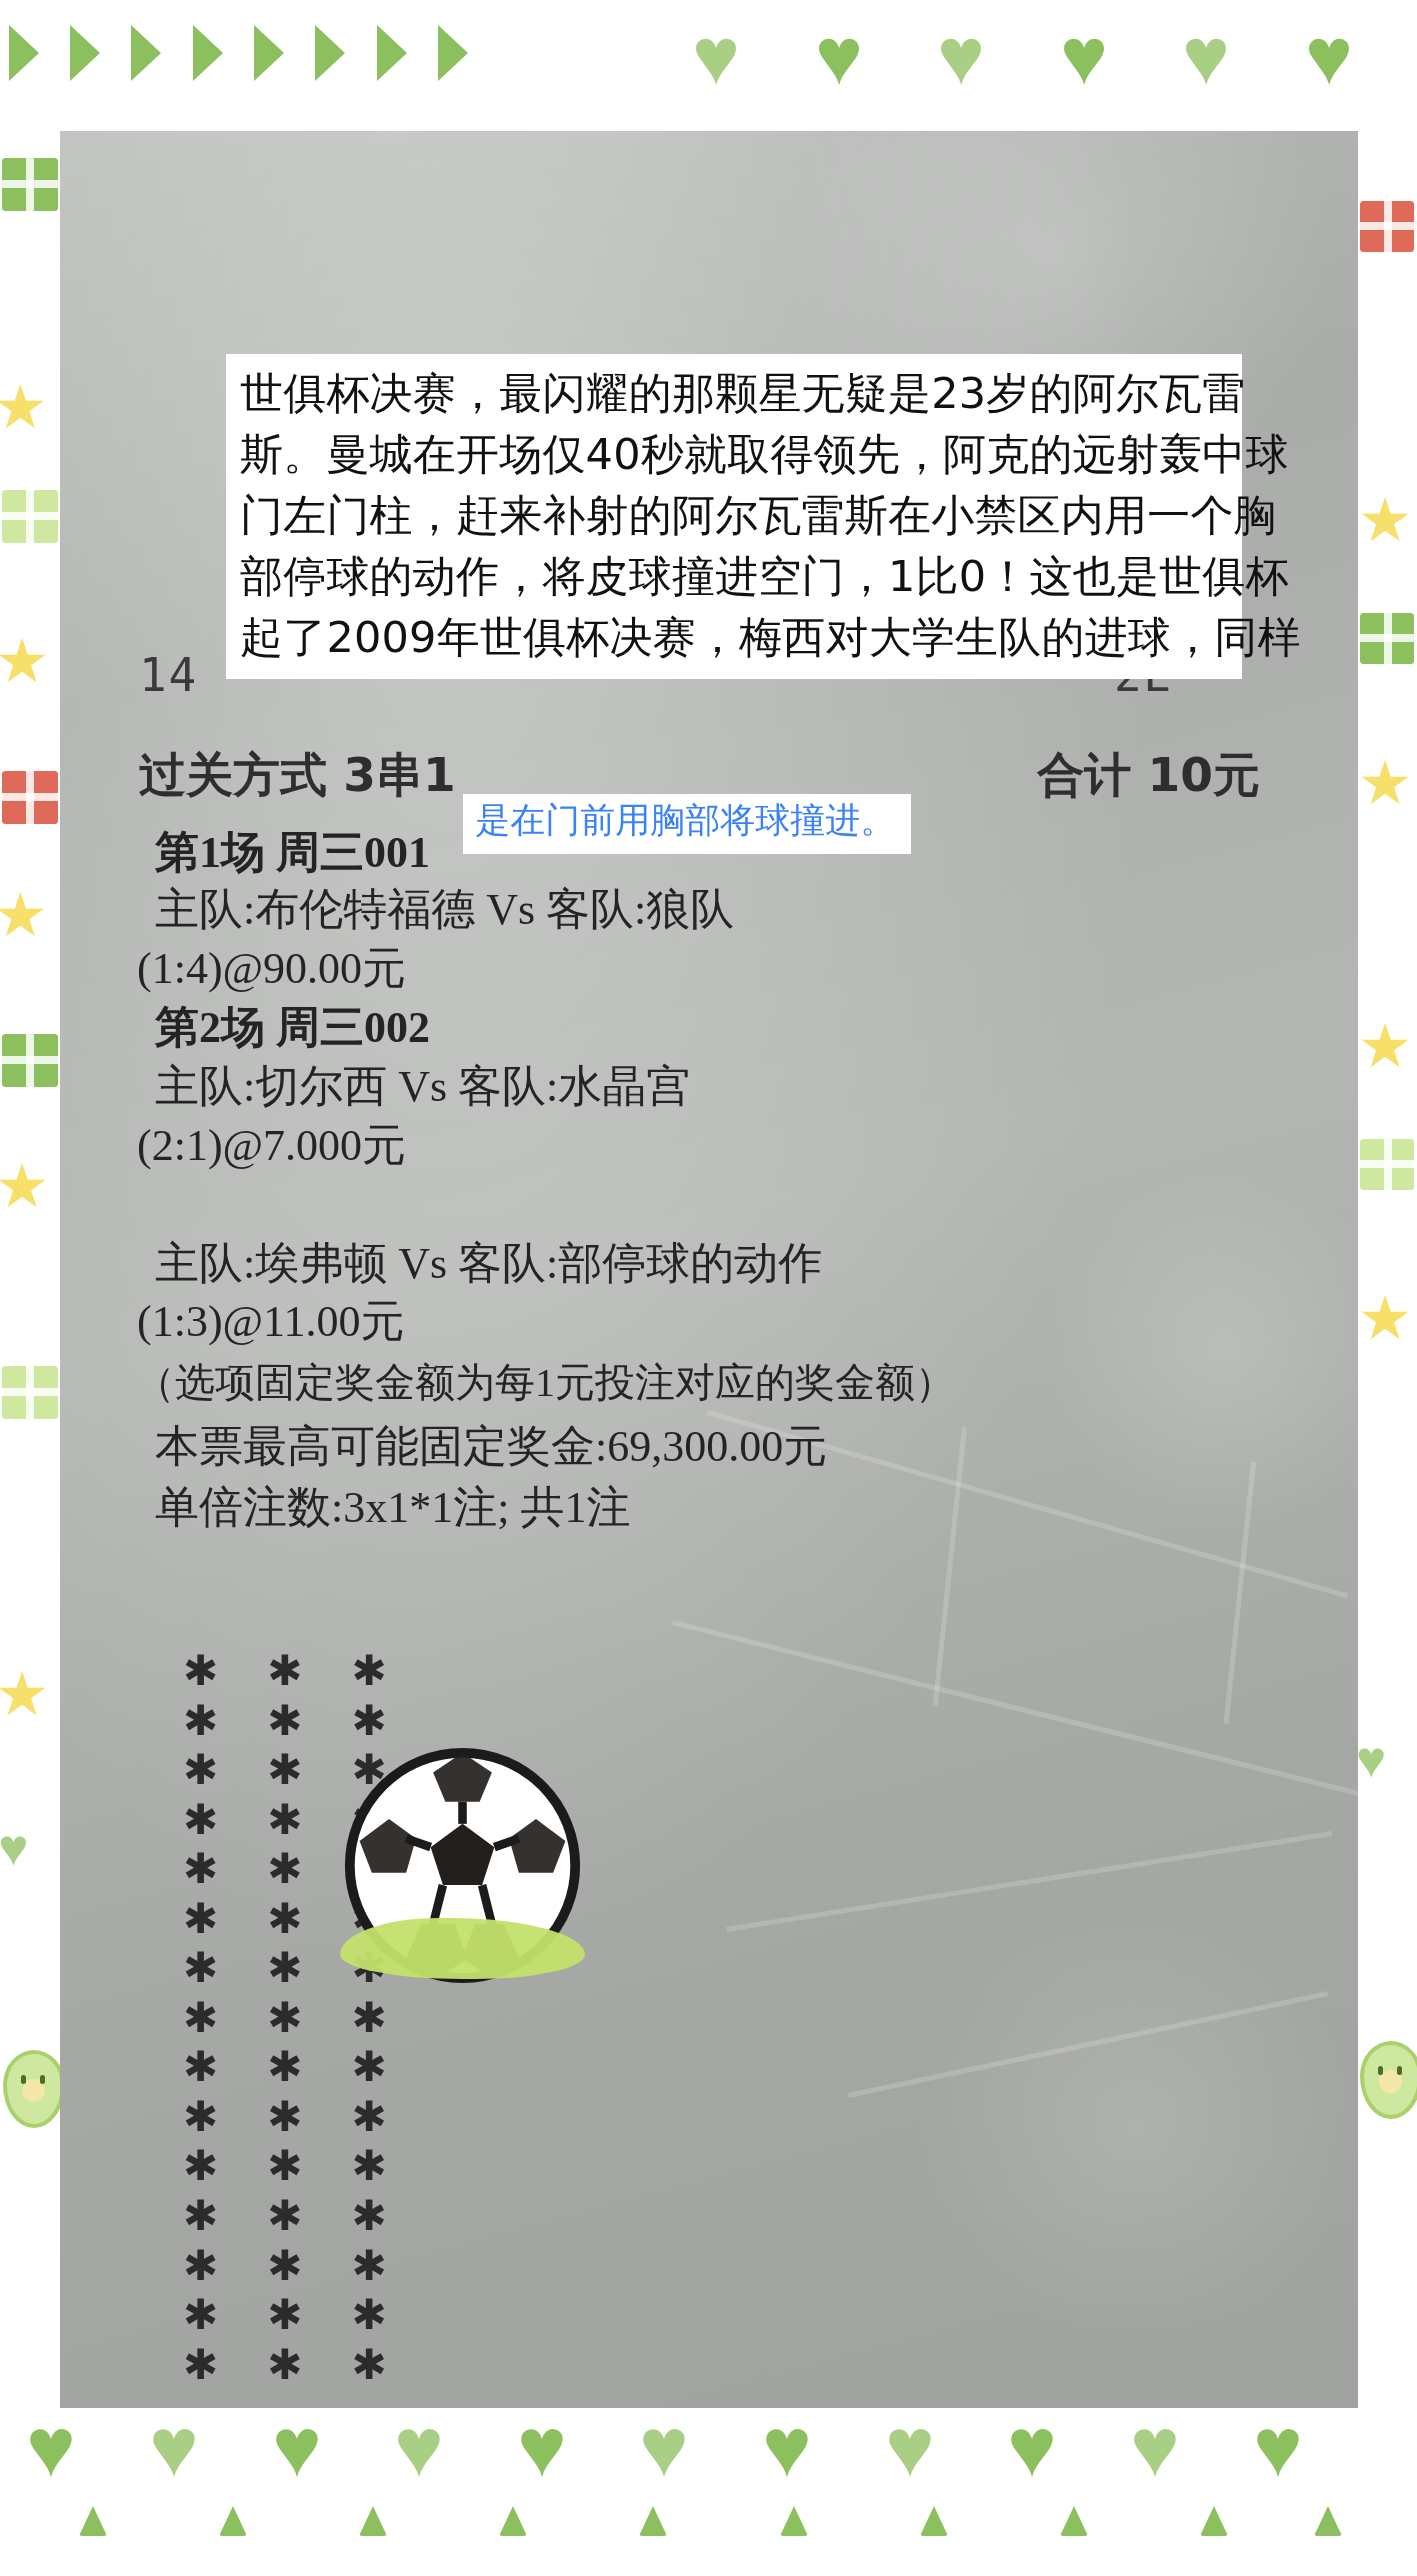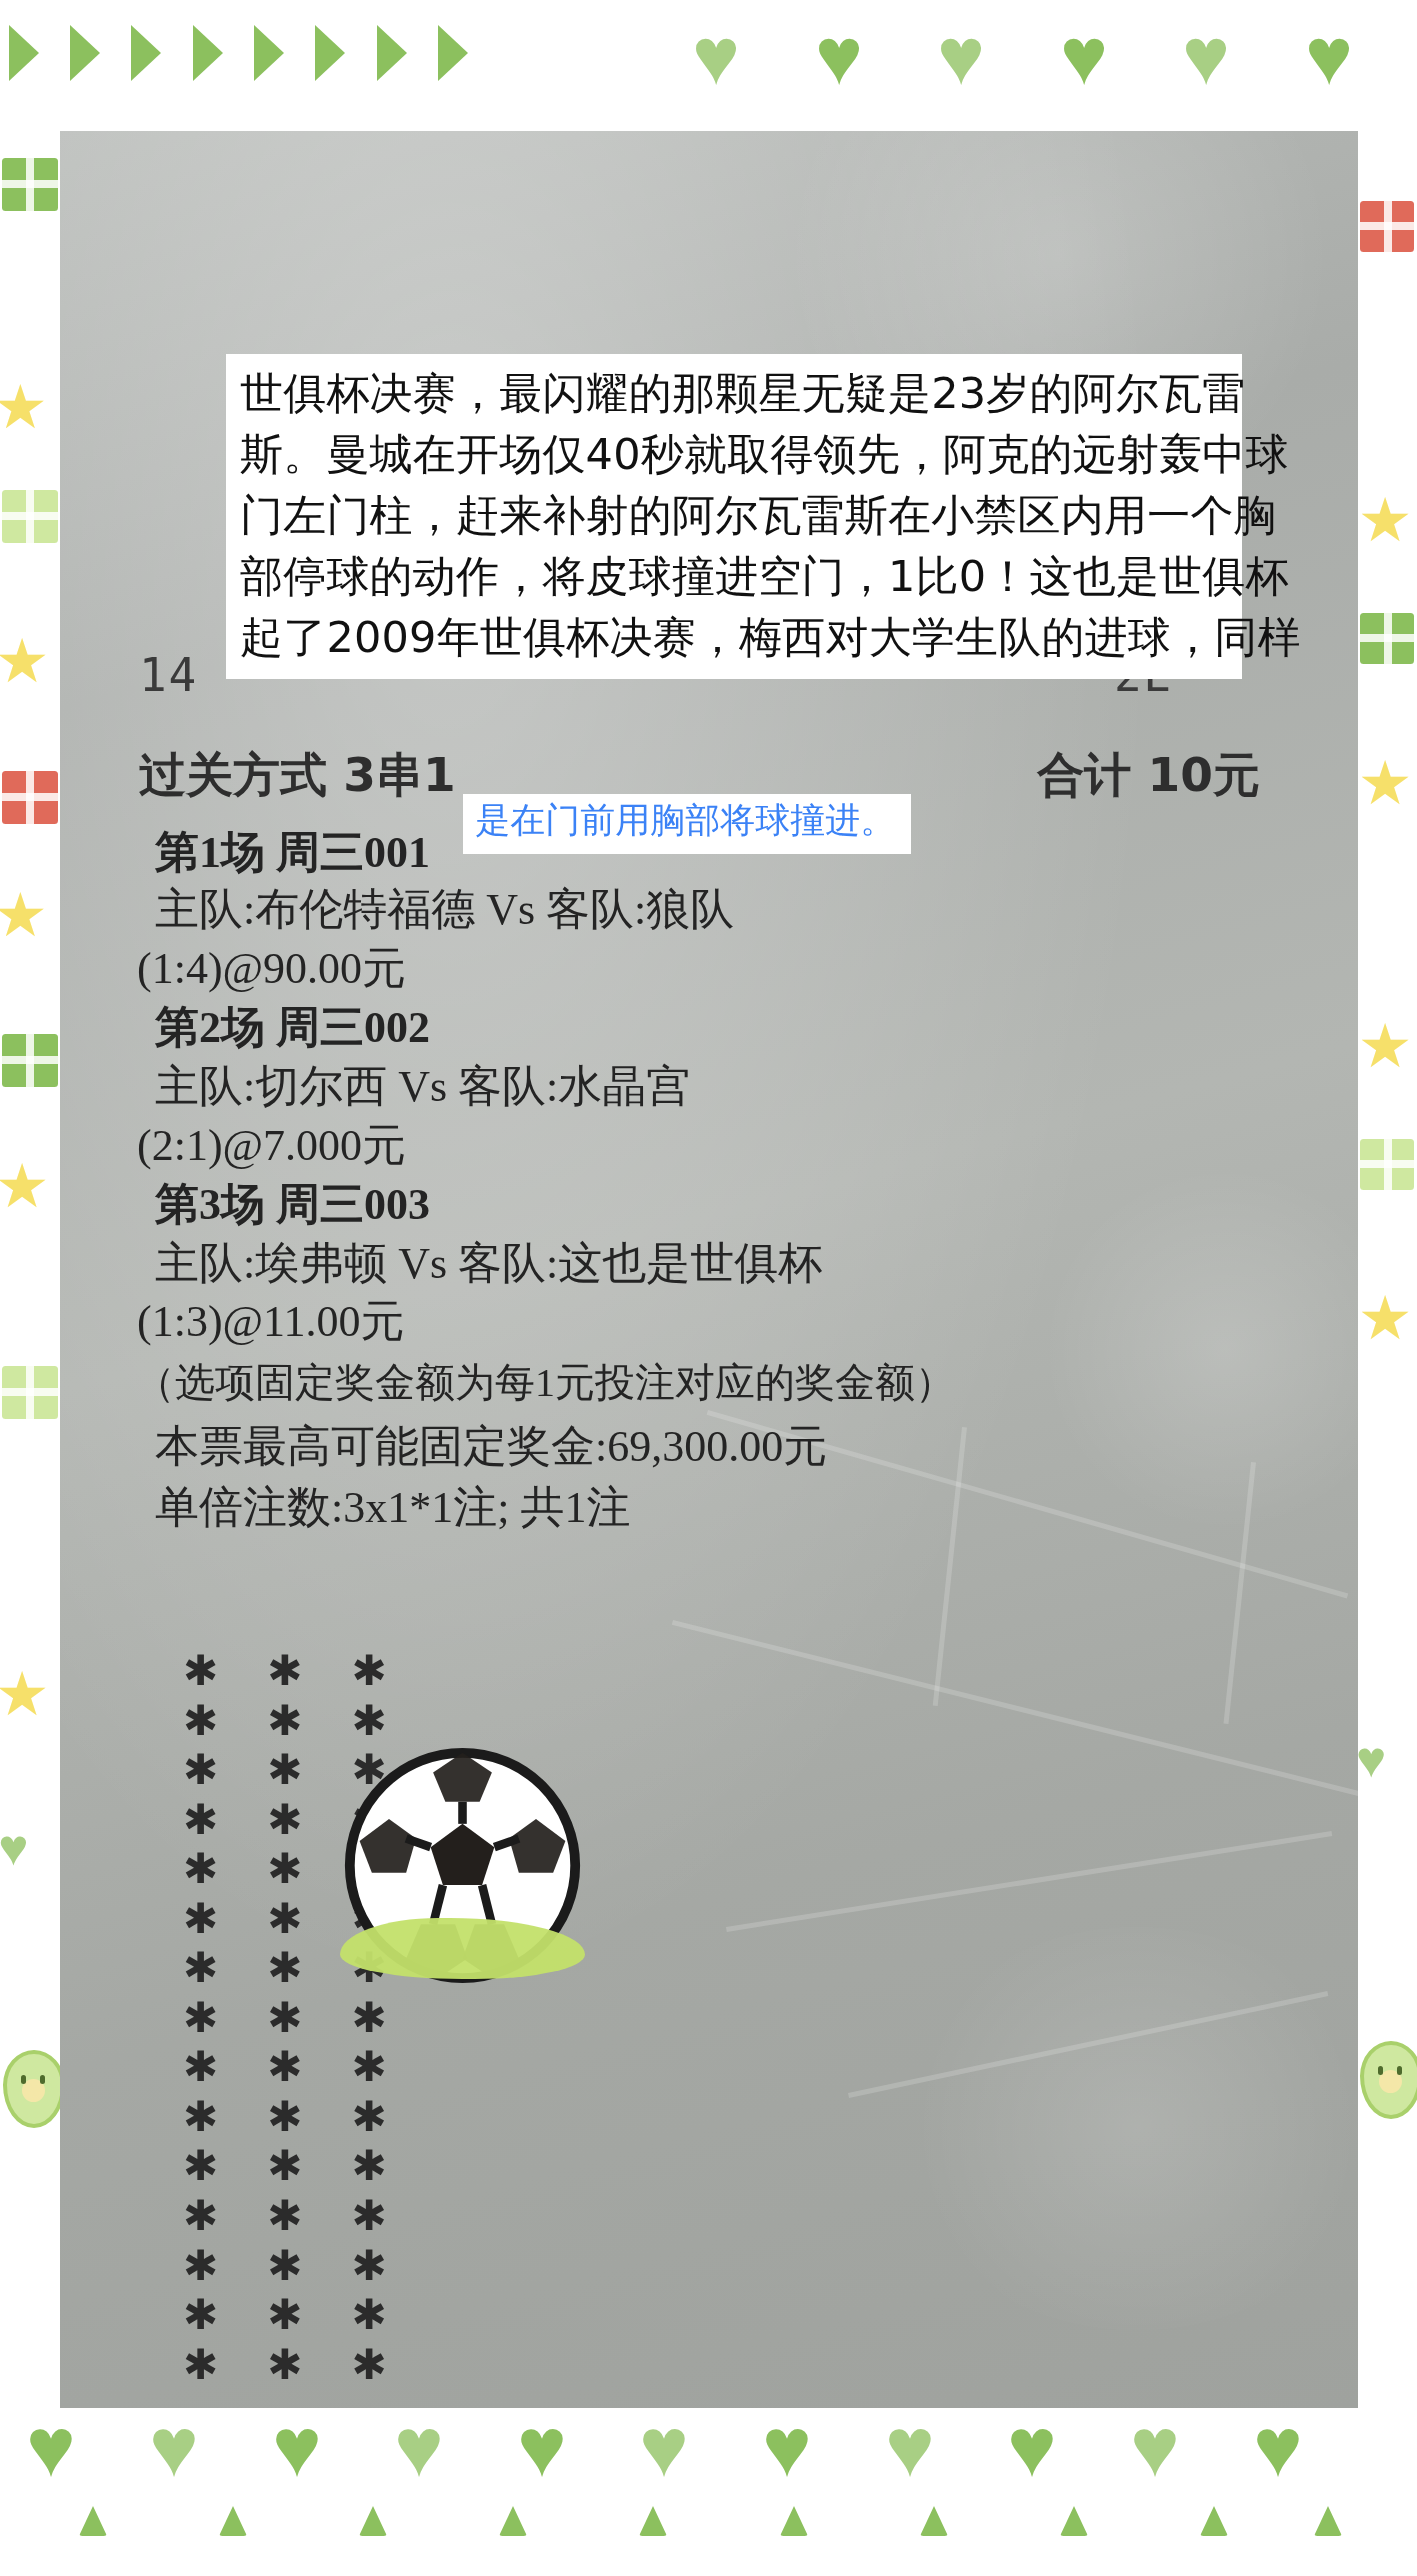--- a/index.html
+++ b/index.html
@@ -330,22 +330,21 @@
   </div>
 
   <div class="ticket-line" style="top:692px; font-size:44px; font-weight:bold;">第1场    周三001</div>
   <div class="ticket-line" style="top:749px; font-size:44px;">主队:布伦特福德 Vs  客队:狼队</div>
   <div class="ticket-line" style="top:808px; font-size:44px; left:77px;">(1:4)@90.00元</div>
 
   <div class="ticket-line" style="top:867px; font-size:44px; font-weight:bold;">第2场    周三002</div>
   <div class="ticket-line" style="top:926px; font-size:44px;">主队:切尔西 Vs  客队:水晶宫</div>
   <div class="ticket-line" style="top:985px; font-size:44px; left:77px;">(2:1)@7.000元</div>
 
-  <div class="ticket-line" style="top:1044px; font-size:44px; font-weight:bold;">第3场    周三003</div>
-  <div class="ticket-line" style="top:1103px; font-size:44px;">主队:埃弗顿 Vs  客队:这也是世俱杯</div>
+  <div class="ticket-line" style="top:1103px; font-size:44px;">主队:埃弗顿 Vs  客队:部停球的动作</div>
   <div class="ticket-line" style="top:1161px; font-size:44px; left:77px;">(1:3)@11.00元</div>
 
   <div class="ticket-line" style="top:1224px; font-size:40px; left:75px;">（选项固定奖金额为每1元投注对应的奖金额）</div>
   <div class="ticket-line" style="top:1286px; font-size:44px;">本票最高可能固定奖金:69,300.00元</div>
   <div class="ticket-line" style="top:1347px; font-size:44px;">单倍注数:3x1*1注; 共1注</div>
 
   <div id="asterisks">
       <div class="arow">
         <span>✱</span>
         <span>✱</span>

